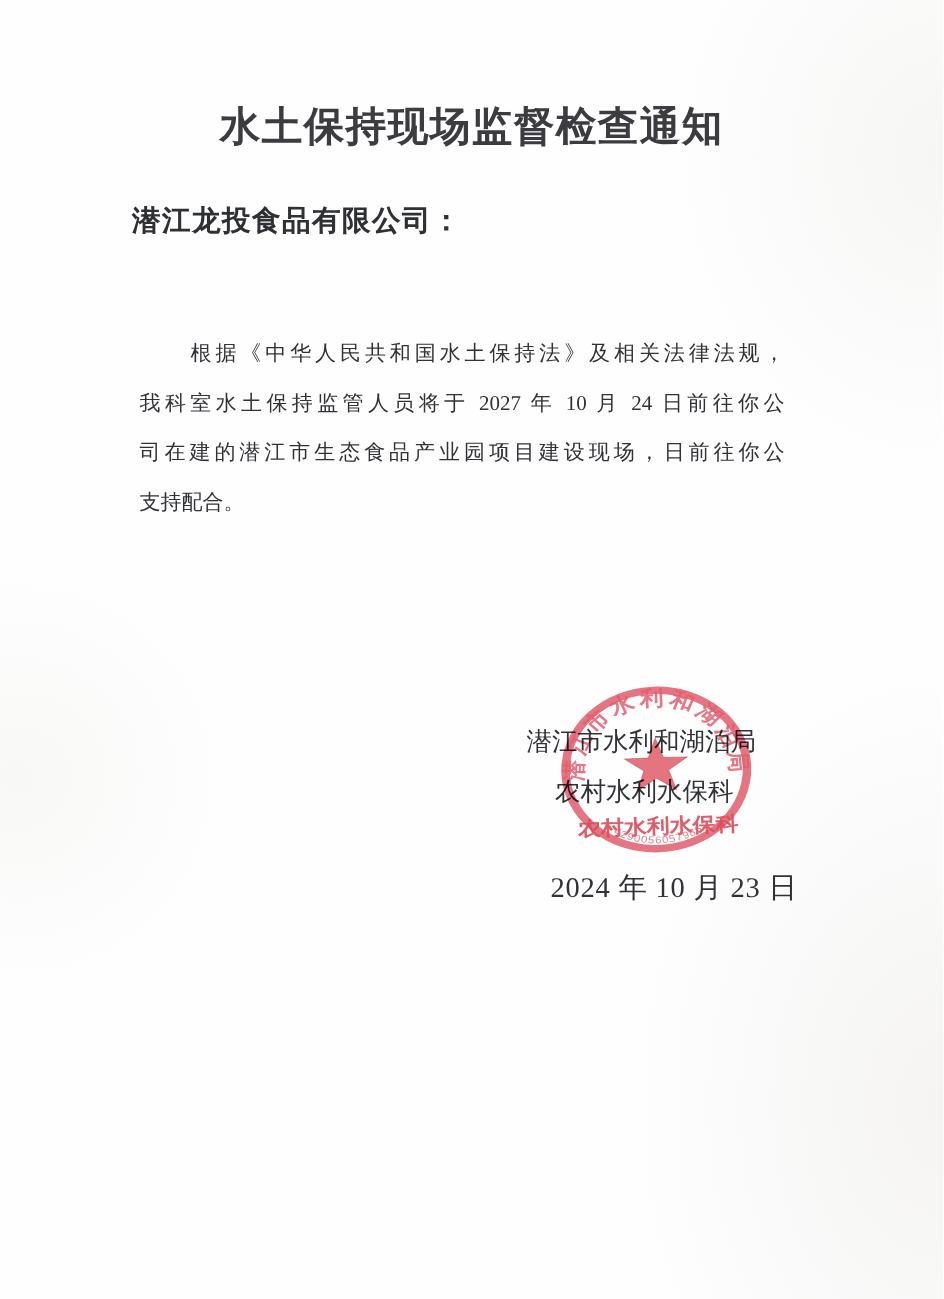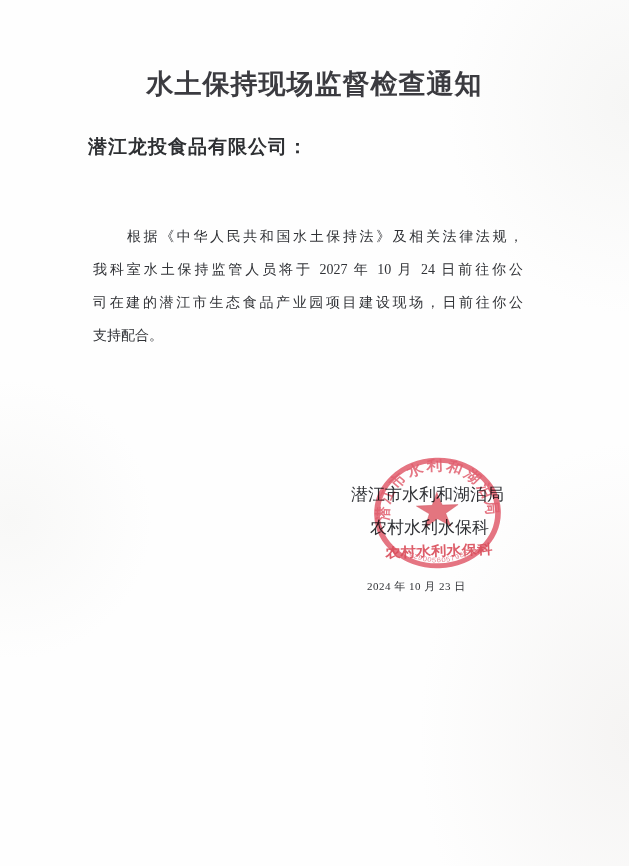--- a/index.html
+++ b/index.html
@@ -71,21 +71,21 @@
     position: absolute;
     left: 370px;
     top: 516px;
     font-size: 17px;
     color: #303236;
   }
   .sig-date {
     position: absolute;
     left: 367px;
     top: 579px;
-    font-size: 11px;
+    font-size: 19px;
     letter-spacing: 0.5px;
     color: #303236;
   }
 
   .seal {
     position: absolute;
     left: 371px;
     top: 455px;
     width: 133px;
     height: 116px;

